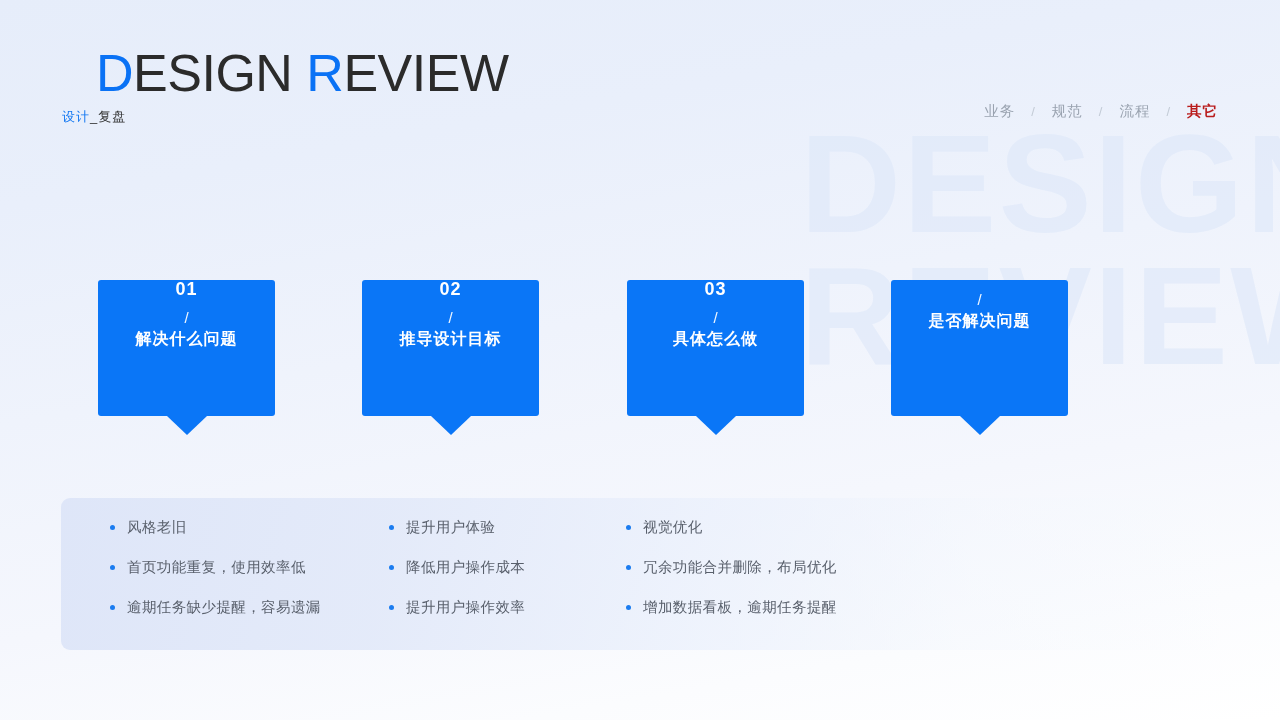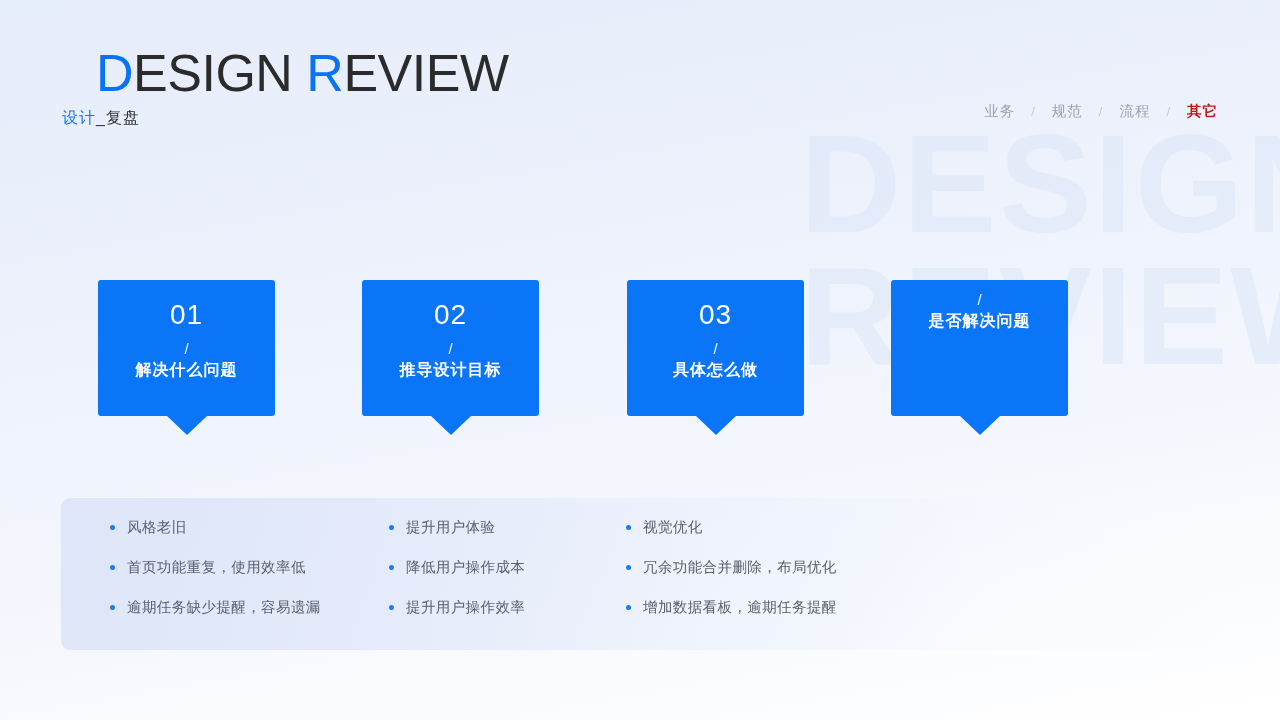--- a/index.html
+++ b/index.html
@@ -59,21 +59,21 @@
     color: #2b2b2b;
     white-space: nowrap;
     margin-left: 36px;
   }
   #page-title .hl { color: #0a72f5; }
 
   #page-subtitle {
     position: absolute;
     left: 62px;
     top: 108px;
-    font-size: 16px;
+    font-size: 13px;
     font-weight: 500;
     letter-spacing: 1px;
     white-space: nowrap;
   }
   #page-subtitle .sub-a { color: #1277f2; }
   #page-subtitle .sub-b { color: #2f2f2f; }
 
   
   #nav {
     position: absolute;
@@ -112,23 +112,22 @@
     top: 0;
     width: 177px;
     height: 136px;
     background: #0a76f7;
     border-radius: 3px;
     color: #ffffff;
     text-align: center;
     cursor: pointer;
   }
   .card .card-num {
-    margin-top: 21px;
-    font-size: 28px;
-    font-weight: 400;
+    font-size: 18px;
+    font-weight: 700;
     letter-spacing: 1px;
     line-height: 1;
   }
   .card .card-slash {
     margin-top: 12px;
     font-size: 15px;
     font-weight: 300;
     line-height: 1;
     opacity: 0.95;
   }

